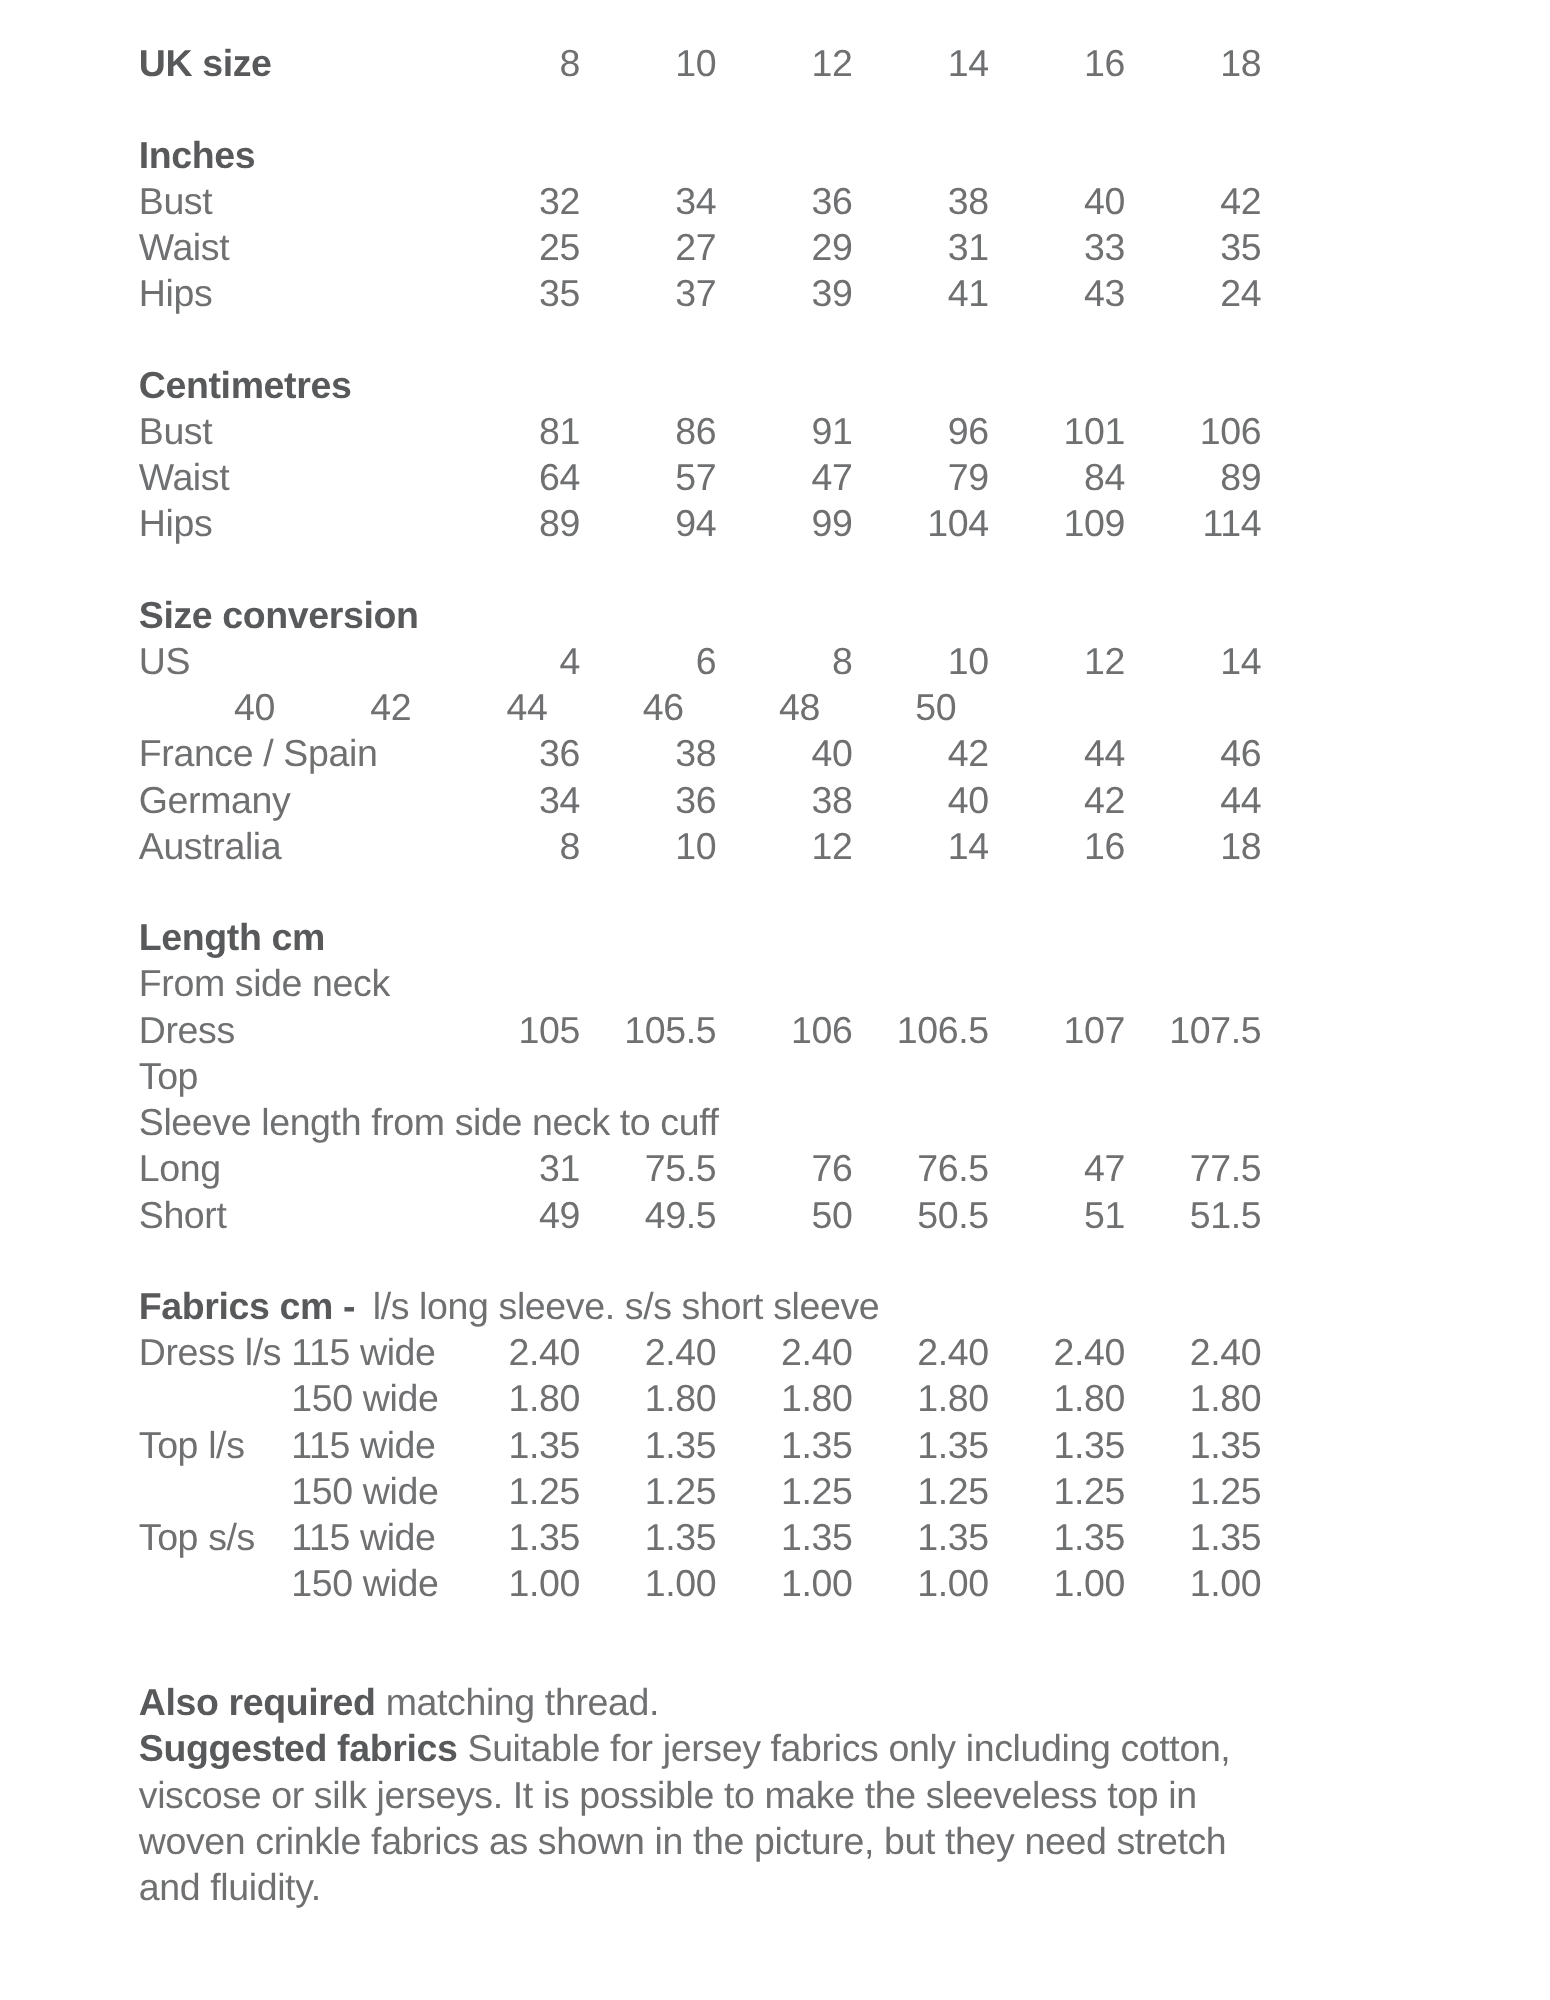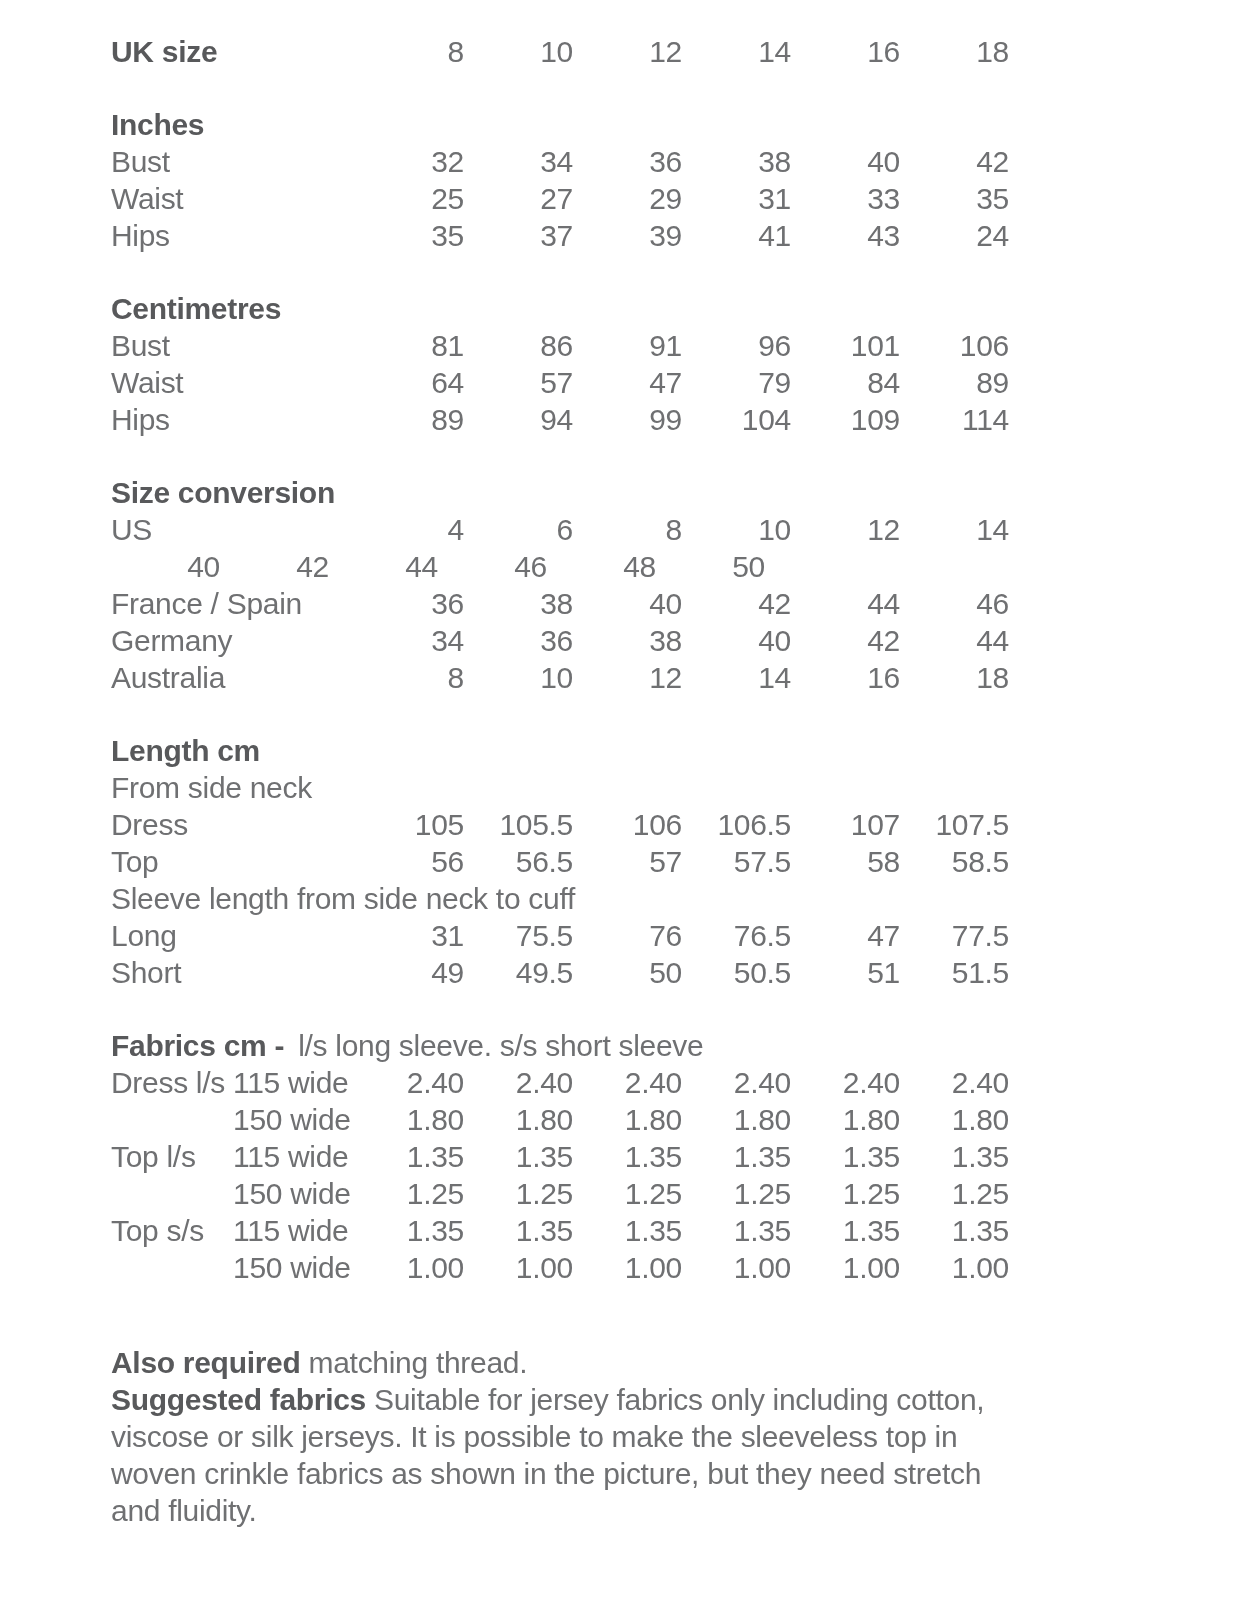--- a/index.html
+++ b/index.html
@@ -264,28 +264,20 @@
             <span class="cell">105.5</span>
             <span class="cell">106</span>
             <span class="cell">106.5</span>
             <span class="cell">107</span>
             <span class="cell">107.5</span>
           </span>
       </div>
 
       <div class="row">
         <span class="col-label">Top</span>
-        <span class="cells">
-            <span class="cell">56</span>
-            <span class="cell">56.5</span>
-            <span class="cell">57</span>
-            <span class="cell">57.5</span>
-            <span class="cell">58</span>
-            <span class="cell">58.5</span>
-          </span>
       </div>
     </div>
     <div class="row">
       <span>Sleeve length from side neck to cuff</span>
     </div>
     <div>
       <div class="row">
         <span class="col-label">Long</span>
         <span class="cells">
             <span class="cell">31</span>

